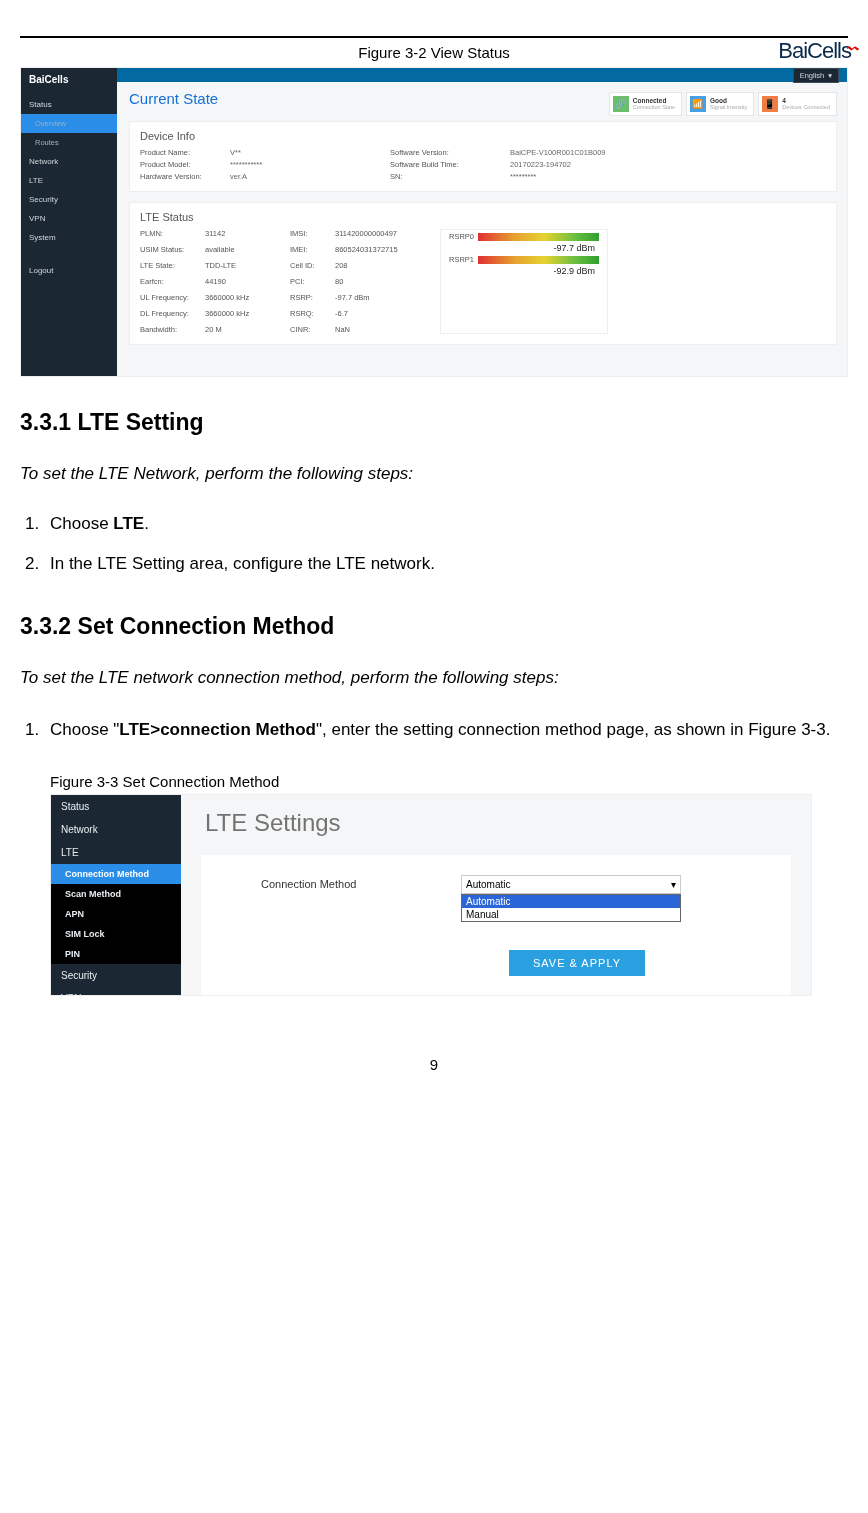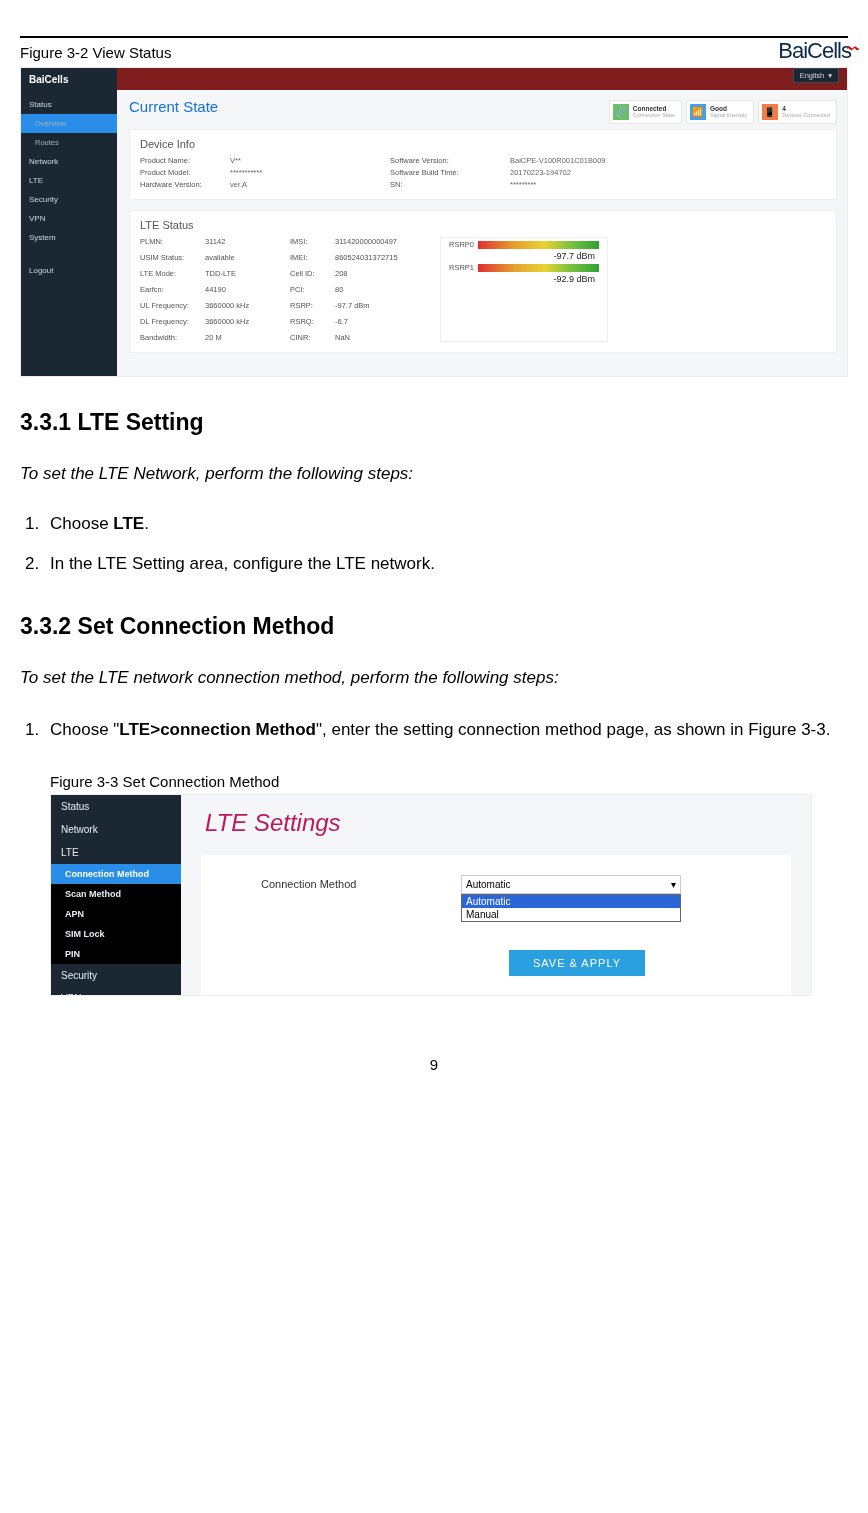--- a/index.html
+++ b/index.html
@@ -25,20 +25,21 @@
     color: #0a2a4a;
     letter-spacing: -1px;
   }
   .top-logo .arc { color: #d00; font-size: 12px; vertical-align: top; margin-left: -4px; }
   .top-rule {
     border: none;
     border-top: 2px solid #000;
     margin: 36px 0 4px 0;
   }
   .fig-caption {
+    text-align: center;
     font-size: 15px;
     margin: 6px 0;
   }
   
   .shot1 {
     display: flex;
     font-size: 8px;
     background: #fff;
     border: 1px solid #eee;
     height: 308px;
@@ -64,22 +65,22 @@
     font-size: 8px;
   }
   .s1-item.active { background: #2a8de8; color: #fff; }
   .s1-item.sub { padding-left: 14px; font-size: 7.5px; color: #9fb1be; }
   .s1-main {
     flex: 1;
     background: #f4f6f7;
     position: relative;
   }
   .s1-topbar {
-    height: 22px;
-    background: #7f1d1d;
+    height: 14px;
+    background: #0369a1;
     display: flex;
     justify-content: flex-end;
     align-items: flex-start;
     padding-right: 8px;
   }
   .s1-langbtn {
     background: #1b2833;
     color: #cfd6dc;
     border: 1px solid #3a4a57;
     font-size: 7.5px;
@@ -223,25 +224,24 @@
   }
   .s2-item {
     padding: 6px 10px;
     font-size: 10px;
     color: #e8eef2;
   }
   .s2-item.sub { background: #000; font-size: 9px; padding: 5px 14px; font-weight: bold;}
   .s2-item.sub.active { background: #2a8de8; color: #fff; }
   .s2-main { flex: 1; background: #f4f6f7; }
   .s2-title {
-    color: #be185d;
+    color: #737373;
     font-size: 24px;
     font-weight: 300;
     margin: 14px 0 0 24px;
-    font-style: italic;
   }
   .s2-panel {
     background: #fff;
     margin: 18px 20px 0 20px;
     padding: 20px 40px 20px 60px;
   }
   .s2-row { display: flex; align-items: center; gap: 40px; }
   .s2-row .label { font-size: 11px; color: #333; width: 160px; text-align: left;}
   .s2-select-wrap { position: relative; width: 220px; }
   .s2-select {
@@ -351,21 +351,21 @@
           <div class="lte-flex">
             <div class="lte-grid">
               <span class="lbl">PLMN:</span>
                 <span class="val">31142</span>
                 <span class="lbl">IMSI:</span>
                 <span class="val">311420000000497</span>
               <span class="lbl">USIM Status:</span>
                 <span class="val">available</span>
                 <span class="lbl">IMEI:</span>
                 <span class="val">860524031372715</span>
-              <span class="lbl">LTE Mode:</span>
+              <span class="lbl">LTE State:</span>
                 <span class="val">TDD-LTE</span>
                 <span class="lbl">Cell ID:</span>
                 <span class="val">208</span>
               <span class="lbl">Earfcn:</span>
                 <span class="val">44190</span>
                 <span class="lbl">PCI:</span>
                 <span class="val">80</span>
               <span class="lbl">UL Frequency:</span>
                 <span class="val">3660000 kHz</span>
                 <span class="lbl">RSRP:</span>

